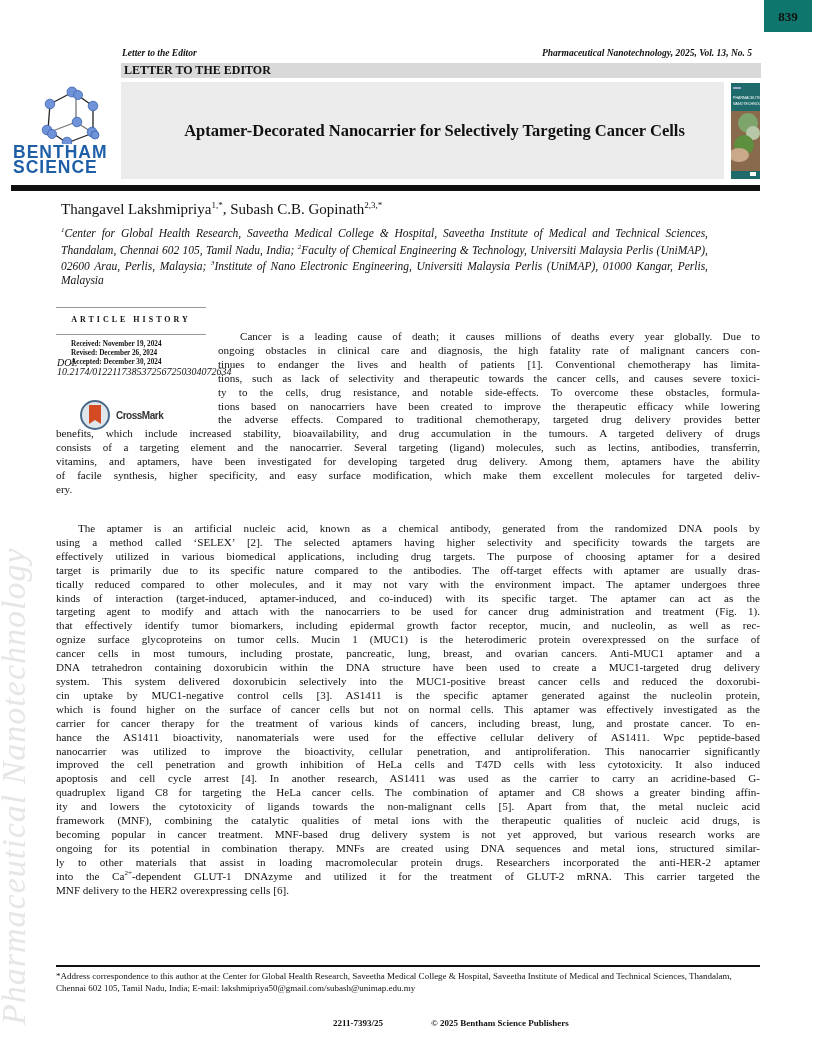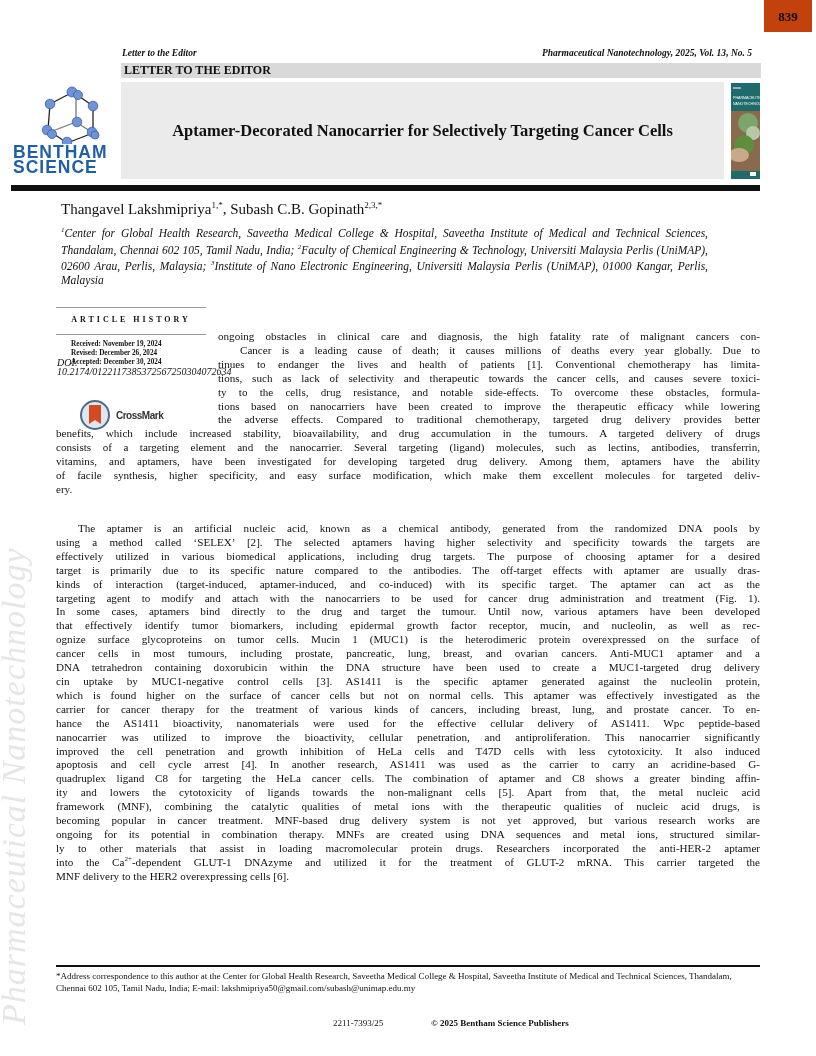--- a/index.html
+++ b/index.html
@@ -1,28 +1,28 @@
 <!DOCTYPE html>
 <html><head>
 <meta charset="utf-8">
 <style>
   html, body { margin:0; padding:0; }
   body { width:816px; height:1056px; position:relative; background:#fff; overflow:hidden;
          font-family:"Liberation Serif", "DejaVu Serif", serif; color:#111; }
   .abs { position:absolute; }
-  .page-num { left:764px; top:0; width:48px; height:32px; background:#c2410c;
+  .page-num { left:764px; top:0; width:48px; height:32px; background:#0f766e;
               font-weight:bold; font-size:13px; text-align:center; line-height:34px; }
   .running-left { left:122px; top:48px; font-size:9.5px; font-style:italic; font-weight:bold; }
   .running-right { right:64px; top:48px; font-size:9.5px; font-style:italic; font-weight:bold; }
   .running-right b, .running-right i { font-weight:bold; }
   .section-bar { left:121px; top:63px; width:640px; height:15px; background:#d9d9d9;
                  font-weight:bold; font-size:12px; line-height:15px; padding-left:3px; box-sizing:border-box; }
   .title-box { left:121px; top:82px; width:603px; height:97px; background:#ebebeb; }
   .title { left:121px; top:82px; width:603px; height:97px; display:flex; align-items:center; justify-content:center;
-           font-weight:bold; font-size:16.5px; }
+           font-weight:bold; font-size:16.5px;padding-left:12px; }
   .cover-img { left:731px; top:83px; width:29px; height:96px; }
   .black-bar { left:11px; top:185px; width:749px; height:6px; background:#111; }
   .logo { left:10px; top:82px; width:104px; height:100px; }
   .logo-text { left:13px; top:145px; width:100px; font-family:Liberation Sans, sans-serif; font-weight:bold;
                color:#1f5fa8; font-size:17.5px; line-height:15px; letter-spacing:1px; }
   .authors { left:61px; top:200px; font-size:15px; }
   .authors sup { font-size:9px; }
   .affil { left:61px; top:224px; width:647px; font-size:11.5px; font-style:italic; line-height:13.8px; text-align:justify; text-align-last:left; }
   .affil sup { font-size:7px; }
   .hist-line { left:56px; height:1px; width:150px; background:#999; }
@@ -31,21 +31,21 @@
   .doi { left:57px; top:358px; font-size:10px; font-style:italic; line-height:9px; }
   .crossmark { left:80px; top:400px; }
   .body-text { font-size:11.1px; line-height:13.9px; text-align:justify; hyphens:manual; }
   .p1a { left:218px; top:330px; width:542px; text-indent:22px; }
   .p1b { left:56px; top:455px; width:704px; }
   .p2 { left:56px; top:525px; width:704px; text-indent:22px; }
   .jline { display:block; text-align:justify; text-align-last:justify; }
   .lline { display:block; text-align:left; }
   .footnote-rule { left:56px; top:965px; width:704px; height:2px; background:#111; }
   .footnote { left:56px; top:970px; width:704px; font-size:9px; line-height:12px; }
-  .issn { left:333px; top:1018px; font-size:9px; font-weight:normal; }
+  .issn { left:333px; top:1018px; font-size:9px; font-weight:bold; }
   .copyright { left:431px; top:1018px; font-size:9px; font-weight:bold; }
   .watermark { left:-205px; top:785px; width:440px; height:40px; transform:rotate(-90deg); transform-origin:center;
                font-style:italic; font-size:34px; color:#e6e6e6; letter-spacing:1px; white-space:nowrap; }
 </style>
 </head>
 <body>
 
 <div class="abs watermark">Pharmaceutical Nanotechnology</div>
 
 <div class="abs page-num">839</div>
@@ -134,49 +134,50 @@
 </div>
 <div class="abs crossmark" style="display:flex;align-items:center;gap:6px;">
   <svg width="30" height="30" viewBox="0 0 30 30">
     <circle cx="15" cy="15" r="14" fill="#dfe6ec" stroke="#4a6a8a" stroke-width="2"></circle>
     <path d="M9 5 h12 v19 l-6 -4 l-6 4 z" fill="#d44a22"></path>
   </svg>
   <span style="font-family:'Liberation Sans',sans-serif;font-size:10px;font-weight:bold;color:#333;letter-spacing:-0.5px;">CrossMark</span>
 </div>
 
 <div class="abs body-text p1a" style="text-indent:0;">
+  <span class="jline" style="padding-left:22px;">Cancer is a leading cause of death; it causes millions of deaths every year globally. Due to</span>
   <span class="jline">ongoing obstacles in clinical care and diagnosis, the high fatality rate of malignant cancers con-</span>
-  <span class="jline" style="padding-left:22px;">Cancer is a leading cause of death; it causes millions of deaths every year globally. Due to</span>
   <span class="jline">tinues to endanger the lives and health of patients [1]. Conventional chemotherapy has limita-</span>
   <span class="jline">tions, such as lack of selectivity and therapeutic towards the cancer cells, and causes severe toxici-</span>
   <span class="jline">ty to the cells, drug resistance, and notable side-effects. To overcome these obstacles, formula-</span>
   <span class="jline">tions based on nanocarriers have been created to improve the therapeutic efficacy while lowering</span>
   <span class="jline">the adverse effects. Compared to traditional chemotherapy, targeted drug delivery provides better</span>
 </div>
 
 <div class="abs body-text p1b" style="top:427px;">
   <span class="jline">benefits, which include increased stability, bioavailability, and drug accumulation in the tumours. A targeted delivery of drugs</span>
   <span class="jline">consists of a targeting element and the nanocarrier. Several targeting (ligand) molecules, such as lectins, antibodies, transferrin,</span>
   <span class="jline">vitamins, and aptamers, have been investigated for developing targeted drug delivery. Among them, aptamers have the ability</span>
   <span class="jline">of facile synthesis, higher specificity, and easy surface modification, which make them excellent molecules for targeted deliv-</span>
   <span class="lline">ery.</span>
 </div>
 
 <div class="abs body-text p2" style="text-indent:0;top:522px;">
   <span class="jline" style="padding-left:22px;">The aptamer is an artificial nucleic acid, known as a chemical antibody, generated from the randomized DNA pools by</span>
   <span class="jline">using a method called ‘SELEX’ [2]. The selected aptamers having higher selectivity and specificity towards the targets are</span>
   <span class="jline">effectively utilized in various biomedical applications, including drug targets. The purpose of choosing aptamer for a desired</span>
   <span class="jline">target is primarily due to its specific nature compared to the antibodies. The off-target effects with aptamer are usually dras-</span>
+  <span class="jline">tically reduced compared to other molecules, and it may not vary with the environment impact. The aptamer undergoes three</span>
   <span class="jline">kinds of interaction (target-induced, aptamer-induced, and co-induced) with its specific target. The aptamer can act as the</span>
   <span class="jline">targeting agent to modify and attach with the nanocarriers to be used for cancer drug administration and treatment (Fig. 1).</span>
-  <span class="jline">In some cases, aptamers bind directly to the drug and target the tumour. Until now, various aptamers have been developed</span>
   <span class="jline">that effectively identify tumor biomarkers, including epidermal growth factor receptor, mucin, and nucleolin, as well as rec-</span>
   <span class="jline">ognize surface glycoproteins on tumor cells. Mucin 1 (MUC1) is the heterodimeric protein overexpressed on the surface of</span>
   <span class="jline">cancer cells in most tumours, including prostate, pancreatic, lung, breast, and ovarian cancers. Anti-MUC1 aptamer and a</span>
   <span class="jline">DNA tetrahedron containing doxorubicin within the DNA structure have been used to create a MUC1-targeted drug delivery</span>
+  <span class="jline">system. This system delivered doxorubicin selectively into the MUC1-positive breast cancer cells and reduced the doxorubi-</span>
   <span class="jline">cin uptake by MUC1-negative control cells [3]. AS1411 is the specific aptamer generated against the nucleolin protein,</span>
   <span class="jline">which is found higher on the surface of cancer cells but not on normal cells. This aptamer was effectively investigated as the</span>
   <span class="jline">carrier for cancer therapy for the treatment of various kinds of cancers, including breast, lung, and prostate cancer.  To en-</span>
   <span class="jline">hance the AS1411 bioactivity, nanomaterials were used for the effective cellular delivery of AS1411. Wpc peptide-based</span>
   <span class="jline">nanocarrier was utilized to improve the bioactivity, cellular penetration, and antiproliferation. This nanocarrier significantly</span>
   <span class="jline">improved the cell penetration and growth inhibition of HeLa cells and T47D cells with less cytotoxicity. It also induced</span>
   <span class="jline">apoptosis and cell cycle arrest [4]. In another research, AS1411 was used as the carrier to carry an acridine-based G-</span>
   <span class="jline">quadruplex ligand C8 for targeting the HeLa cancer cells. The combination of aptamer and C8 shows a greater binding affin-</span>
   <span class="jline">ity and lowers the cytotoxicity of ligands towards the non-malignant cells [5]. Apart from that, the metal nucleic acid</span>
   <span class="jline">framework (MNF), combining the catalytic qualities of metal ions with the therapeutic qualities of nucleic acid drugs, is</span>

